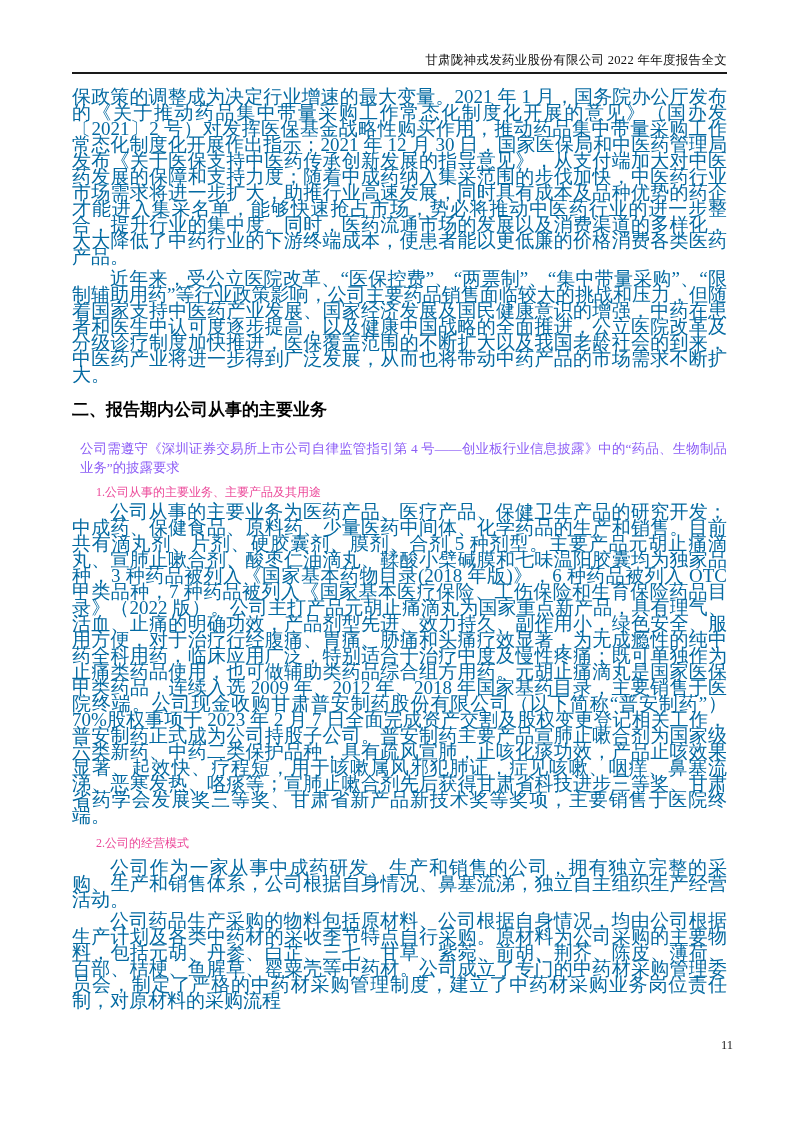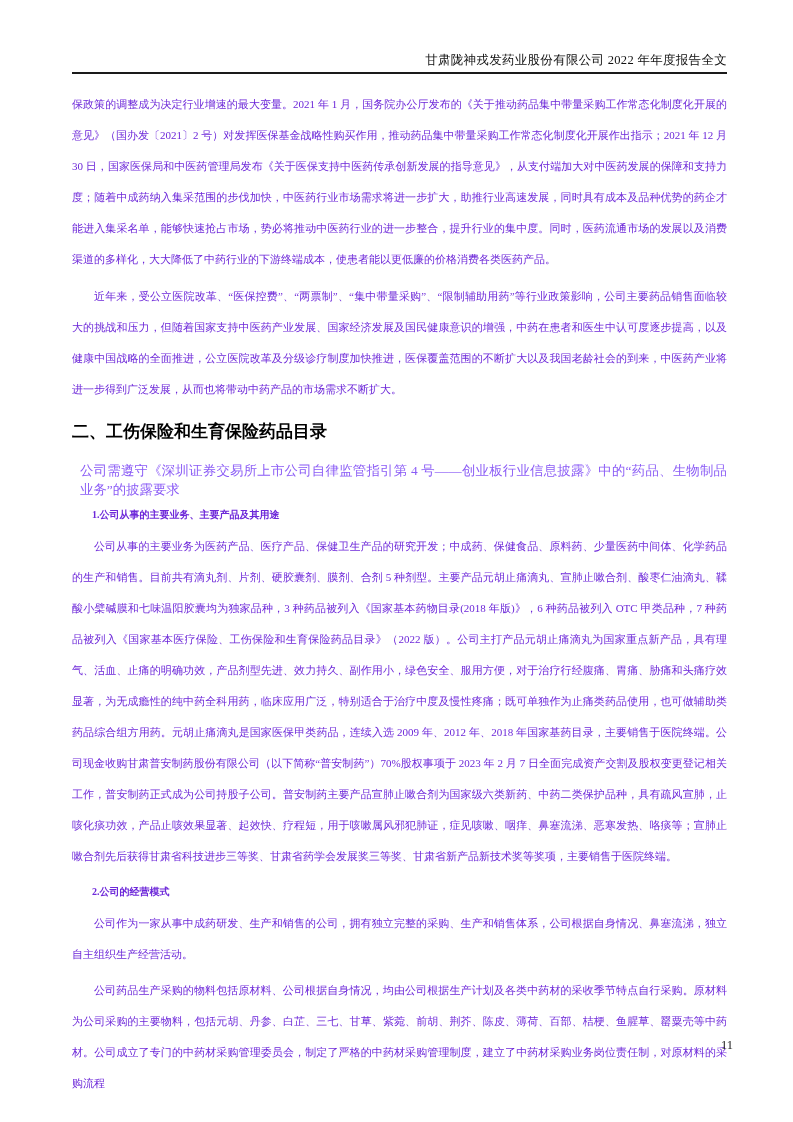--- a/index.html
+++ b/index.html
@@ -28,26 +28,26 @@
     font-size: 12.5px;
     line-height: 18px;
     color: #111111;
     letter-spacing: 0.3px;
   }
   .content {
     margin: 15px 66px 0 72px;
   }
   .body-para {
     margin: 0;
-    font-size: 11px;
-    line-height: 31px;
+    font-size: 19px;
+    line-height: 16px;
     text-align: justify;
     text-justify: inter-ideograph;
     text-indent: 2em;
-    color: #6d28d9;
+    color: #0369a1;
   }
   .body-para.no-indent {
     text-indent: 0;
   }
   .body-para.mt-para {
     margin-top: 6px;
   }
   .section-heading {
     margin: 15px 0 0 0;
     font-family: "Liberation Sans", "DejaVu Sans", sans-serif;
@@ -59,31 +59,29 @@
   .disclosure-note {
     margin: 17px 0 0 8px;
     font-size: 13.4px;
     line-height: 19px;
     text-align: justify;
     text-justify: inter-ideograph;
     color: #8b5cf6;
   }
   .sub-heading {
     margin: 5px 0 0 0;
-    font-size: 10px;
+    font-size: 12px;
     line-height: 21.75px;
     text-indent: 2em;
-    color: #6d28d9;
-    font-weight: bold;
+    color: #ec4899;
   }
   .sub-heading.mt-large {
     margin-top: 9px;
   }
   .para-c {
-    margin-top: 5px;
   }
   .para-d {
     margin-top: 5px;
   }
   .para-e {
     margin-top: 5px;
   }
   .page-number {
     position: absolute;
     top: 1036px;
@@ -101,21 +99,21 @@
   <div class="page-header">
     <span class="header-title">甘肃陇神戎发药业股份有限公司 2022 年年度报告全文</span>
   </div>
 
   <div class="content">
 
     <p class="body-para no-indent">保政策的调整成为决定行业增速的最大变量。2021 年 1 月，国务院办公厅发布的《关于推动药品集中带量采购工作常态化制度化开展的意见》（国办发〔2021〕2 号）对发挥医保基金战略性购买作用，推动药品集中带量采购工作常态化制度化开展作出指示；2021 年 12 月 30 日，国家医保局和中医药管理局发布《关于医保支持中医药传承创新发展的指导意见》，从支付端加大对中医药发展的保障和支持力度；随着中成药纳入集采范围的步伐加快，中医药行业市场需求将进一步扩大，助推行业高速发展，同时具有成本及品种优势的药企才能进入集采名单，能够快速抢占市场，势必将推动中医药行业的进一步整合，提升行业的集中度。同时，医药流通市场的发展以及消费渠道的多样化，大大降低了中药行业的下游终端成本，使患者能以更低廉的价格消费各类医药产品。</p>
 
     <p class="body-para mt-para">近年来，受公立医院改革、“医保控费”、“两票制”、“集中带量采购”、“限制辅助用药”等行业政策影响，公司主要药品销售面临较大的挑战和压力，但随着国家支持中医药产业发展、国家经济发展及国民健康意识的增强，中药在患者和医生中认可度逐步提高，以及健康中国战略的全面推进，公立医院改革及分级诊疗制度加快推进，医保覆盖范围的不断扩大以及我国老龄社会的到来，中医药产业将进一步得到广泛发展，从而也将带动中药产品的市场需求不断扩大。</p>
 
-    <h2 class="section-heading">二、工伤保险和生育保险药品目录</h2>
+    <h2 class="section-heading">二、报告期内公司从事的主要业务</h2>
 
     <p class="disclosure-note">公司需遵守《深圳证券交易所上市公司自律监管指引第 4 号——创业板行业信息披露》中的“药品、生物制品业务”的披露要求</p>
 
     <p class="sub-heading">1.公司从事的主要业务、主要产品及其用途</p>
 
     <p class="body-para para-c">公司从事的主要业务为医药产品、医疗产品、保健卫生产品的研究开发；中成药、保健食品、原料药、少量医药中间体、化学药品的生产和销售。目前共有滴丸剂、片剂、硬胶囊剂、膜剂、合剂 5 种剂型。主要产品元胡止痛滴丸、宣肺止嗽合剂、酸枣仁油滴丸、鞣酸小檗碱膜和七味温阳胶囊均为独家品种，3 种药品被列入《国家基本药物目录(2018 年版)》，6 种药品被列入 OTC 甲类品种，7 种药品被列入《国家基本医疗保险、工伤保险和生育保险药品目录》（2022 版）。公司主打产品元胡止痛滴丸为国家重点新产品，具有理气、活血、止痛的明确功效，产品剂型先进、效力持久、副作用小，绿色安全、服用方便，对于治疗行经腹痛、胃痛、胁痛和头痛疗效显著，为无成瘾性的纯中药全科用药，临床应用广泛，特别适合于治疗中度及慢性疼痛；既可单独作为止痛类药品使用，也可做辅助类药品综合组方用药。元胡止痛滴丸是国家医保甲类药品，连续入选 2009 年、2012 年、2018 年国家基药目录，主要销售于医院终端。公司现金收购甘肃普安制药股份有限公司（以下简称“普安制药”）70%股权事项于 2023 年 2 月 7 日全面完成资产交割及股权变更登记相关工作，普安制药正式成为公司持股子公司。普安制药主要产品宣肺止嗽合剂为国家级六类新药、中药二类保护品种，具有疏风宣肺，止咳化痰功效，产品止咳效果显著、起效快、疗程短，用于咳嗽属风邪犯肺证，症见咳嗽、咽痒、鼻塞流涕、恶寒发热、咯痰等；宣肺止嗽合剂先后获得甘肃省科技进步三等奖、甘肃省药学会发展奖三等奖、甘肃省新产品新技术奖等奖项，主要销售于医院终端。</p>
 
     <p class="sub-heading mt-large">2.公司的经营模式</p>
 
     <p class="body-para para-d">公司作为一家从事中成药研发、生产和销售的公司，拥有独立完整的采购、生产和销售体系，公司根据自身情况、鼻塞流涕，独立自主组织生产经营活动。</p>

